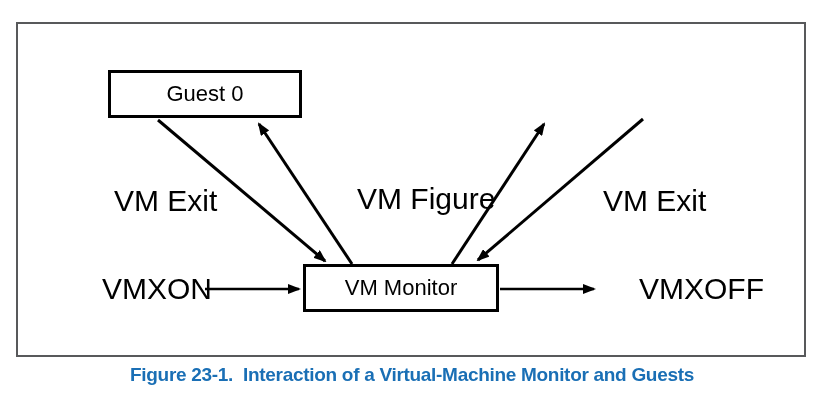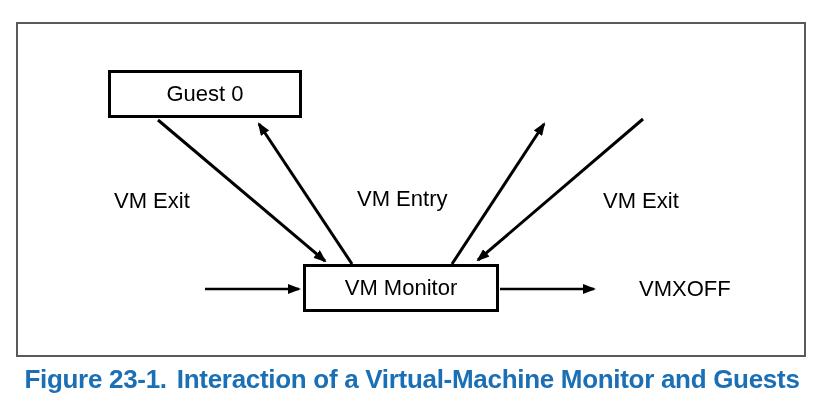--- a/index.html
+++ b/index.html
@@ -36,36 +36,36 @@
     justify-content: center;
     font-size: 22px;
     color: #000000;
     white-space: nowrap;
   }
   .node-guest0 { left: 108px; top: 70px; width: 194px; height: 48px; }
   .node-guest1 { left: 498px; top: 70px; width: 197px; height: 48px; }
   .node-vmm    { left: 303px; top: 264px; width: 196px; height: 48px; }
   .flow-label {
     position: absolute;
-    font-size: 22px;
+    font-size: 30px;
     color: #000000;
     white-space: nowrap;
     line-height: 22px;
   }
   .lbl-vm-exit-left  { left: 114px; top: 190px; }
   .lbl-vm-entry      { left: 357px; top: 188px; }
   .lbl-vm-exit-right { left: 603px; top: 190px; }
   .lbl-vmxon         { left: 102px; top: 278px; }
   .lbl-vmxoff        { left: 605px; top: 278px; margin-left: 34px; }
   .caption {
     position: absolute;
     left: 0; top: 364px;
     width: 824px;
     text-align: center;
-    font-size: 26px;
+    font-size: 19px;
     font-weight: bold;
     letter-spacing: -0.3px;
     color: #1a6fb5;
     white-space: nowrap;
   }
   .caption .fig-label { margin-right: 10px; }
 </style>
 </head>
 <body>
 
@@ -88,21 +88,22 @@
   </svg>
 
   <div class="node node-guest0">
     <span>Guest 0</span>
   </div>
   <div class="node node-vmm">
     <span>VM Monitor</span>
   </div>
 
   <div class="flow-label lbl-vm-exit-left">VM Exit</div>
-  <div class="flow-label lbl-vm-entry">VM Entry</div>
+  <div class="flow-label lbl-vm-entry">VM Figure</div>
   <div class="flow-label lbl-vm-exit-right">VM Exit</div>
+  <div class="flow-label lbl-vmxon">VMXON</div>
   <div class="flow-label lbl-vmxoff">VMXOFF</div>
 
   <div class="caption">
     <span class="fig-label">Figure 23-1.</span><span>Interaction of a Virtual-Machine Monitor and Guests</span>
   </div>
 
 </div>
 
 </body></html>

